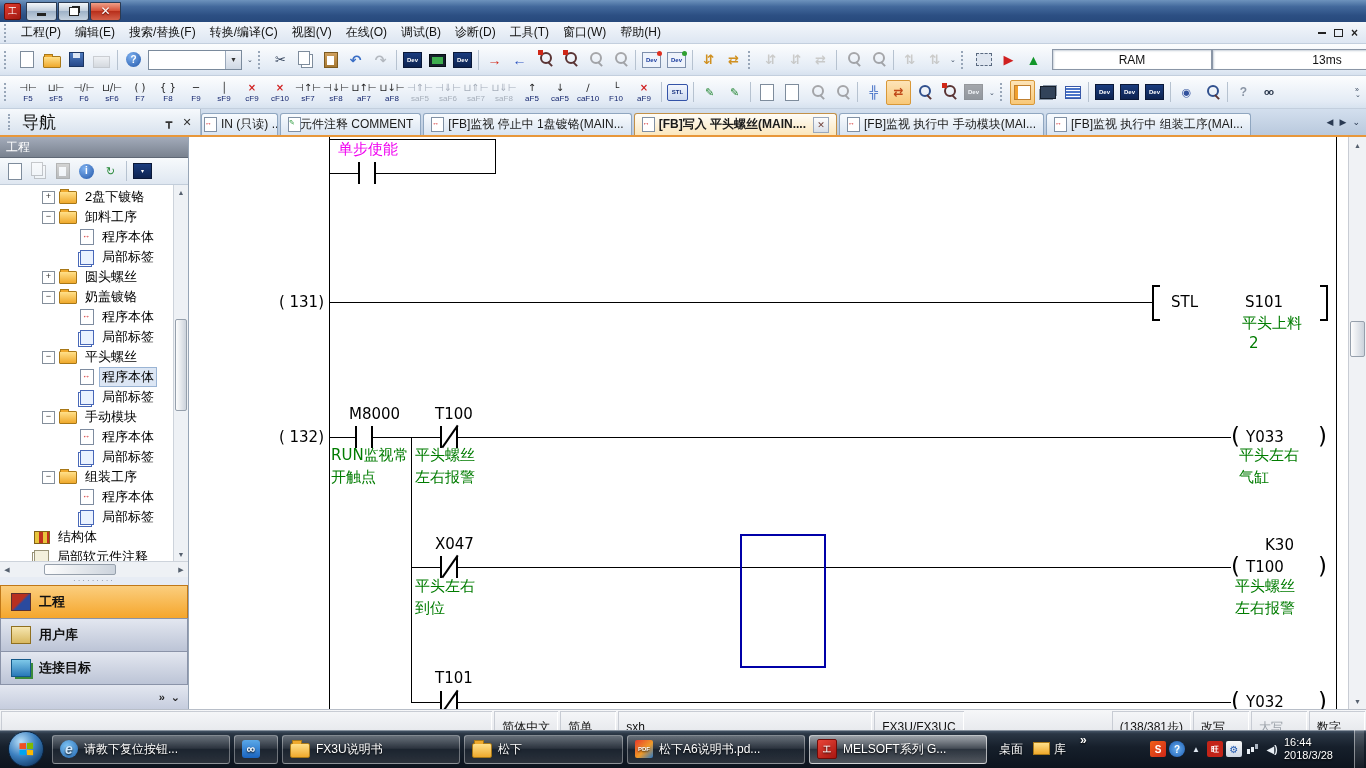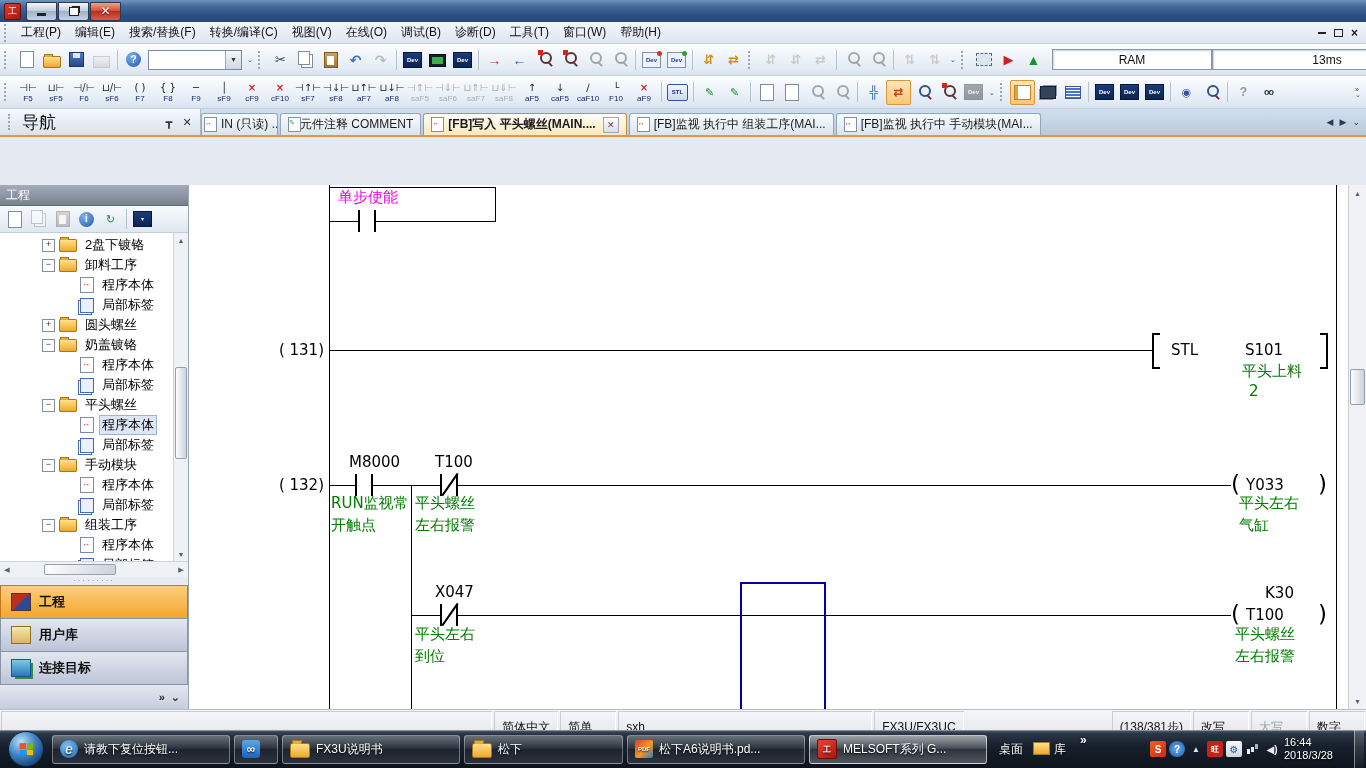--- a/index.html
+++ b/index.html
@@ -99,21 +99,21 @@
   .tab{height:21px;display:flex;align-items:center;gap:4px;padding:0 7px;border:1px solid #8fa6c0;border-bottom:none;border-radius:3px 3px 0 0;background:linear-gradient(#f8fbfe,#d9e4f1);margin-right:2px;font-size:12px;color:#1a1a1a;white-space:nowrap;overflow:hidden;flex:none;}
   .tab.active{background:linear-gradient(#fffdf8,#fbe7bd);border-color:#c29048;font-weight:bold;}
   .tab.cut{width:66px;padding-left:2px;}
   .tabic{width:11px;height:13px;background:#fff;border:1px solid #8090a4;position:relative;flex:none;}
   .tabic::before{content:"↔";position:absolute;left:0px;top:1px;font-size:7px;color:#d02020;font-weight:bold;}
   .tabic.cmt::before{content:"✎";color:#2a9a3a;}
   .tab-close{width:14px;height:14px;border:1px solid #9aa8bc;background:linear-gradient(#fdfdfd,#d8dfe8);font-size:9px;color:#704038;display:flex;align-items:center;justify-content:center;margin-left:3px;flex:none;}
   .tab-nav{display:flex;align-items:center;gap:6px;padding:0 6px;color:#2a3a52;font-size:9px;flex:none;}
 
   
-  .main{flex:1;display:flex;min-height:0;margin-top:48px;}
+  .main{flex:1;display:flex;min-height:0;}
   .sidebar{width:188px;flex:none;background:#e7ecf4;border-right:1px solid #97a5b6;display:flex;flex-direction:column;min-height:0;}
   .panel-hdr{height:20px;background:linear-gradient(#a3abba,#79828f);color:#fff;font-size:12px;display:flex;align-items:center;padding:0 6px;flex:none;border-bottom:1px solid #5f6875;}
   .nav-toolbar{height:26px;display:flex;align-items:center;background:linear-gradient(#f7fafc,#dfe7f1);border-bottom:1px solid #c2cdda;padding-left:3px;flex:none;gap:1px;}
   .nav-toolbar .tb-btn{width:21px;height:21px;}
   .tree-wrap{flex:1;background:#fff;position:relative;overflow:hidden;display:flex;min-height:0;}
   .tree{flex:1;overflow:hidden;padding-top:2px;}
   .trow{height:20px;display:flex;align-items:center;font-size:13px;color:#000;white-space:nowrap;}
   .texp{width:11px;height:11px;border:1px solid #848e9a;background:#fff;font-size:9px;line-height:9px;text-align:center;color:#333;margin-right:4px;flex:none;}
   .tic{margin-right:5px;flex:none;position:relative;}
   .tic-folder{width:16px;height:11px;background:linear-gradient(#ffe08a,#efa92c);border:1px solid #a87818;border-radius:1px;}
@@ -554,32 +554,36 @@
     </div>
     <div class="tabs" id="tabs">
         <div class="tab cut">
           <span class="tabic"></span>
           <span>IN (只读) ...</span>
         </div>
         <div class="tab">
           <span class="tabic cmt"></span>
           <span>软元件注释 COMMENT</span>
         </div>
+        <div class="tab">
+          <span class="tabic"></span>
+          <span>[FB]监视 停止中 1盘镀铬(MAIN...</span>
+        </div>
         <div class="tab active">
           <span class="tabic"></span>
           <span>[FB]写入 平头螺丝(MAIN....</span>
           <span class="tab-close">✕</span>
         </div>
         <div class="tab">
           <span class="tabic"></span>
-          <span>[FB]监视 执行中 组装工序(MAI...</span>
+          <span>[FB]监视 执行中 手动模块(MAI...</span>
         </div>
         <div class="tab">
           <span class="tabic"></span>
-          <span>[FB]监视 执行中 手动模块(MAI...</span>
+          <span>[FB]监视 执行中 组装工序(MAI...</span>
         </div>
       </div>
     <div class="tab-nav">
       <span>◀</span>
       <span>▶</span>
       <span>⌄</span>
     </div>
   </div>
 
   <div class="main">

